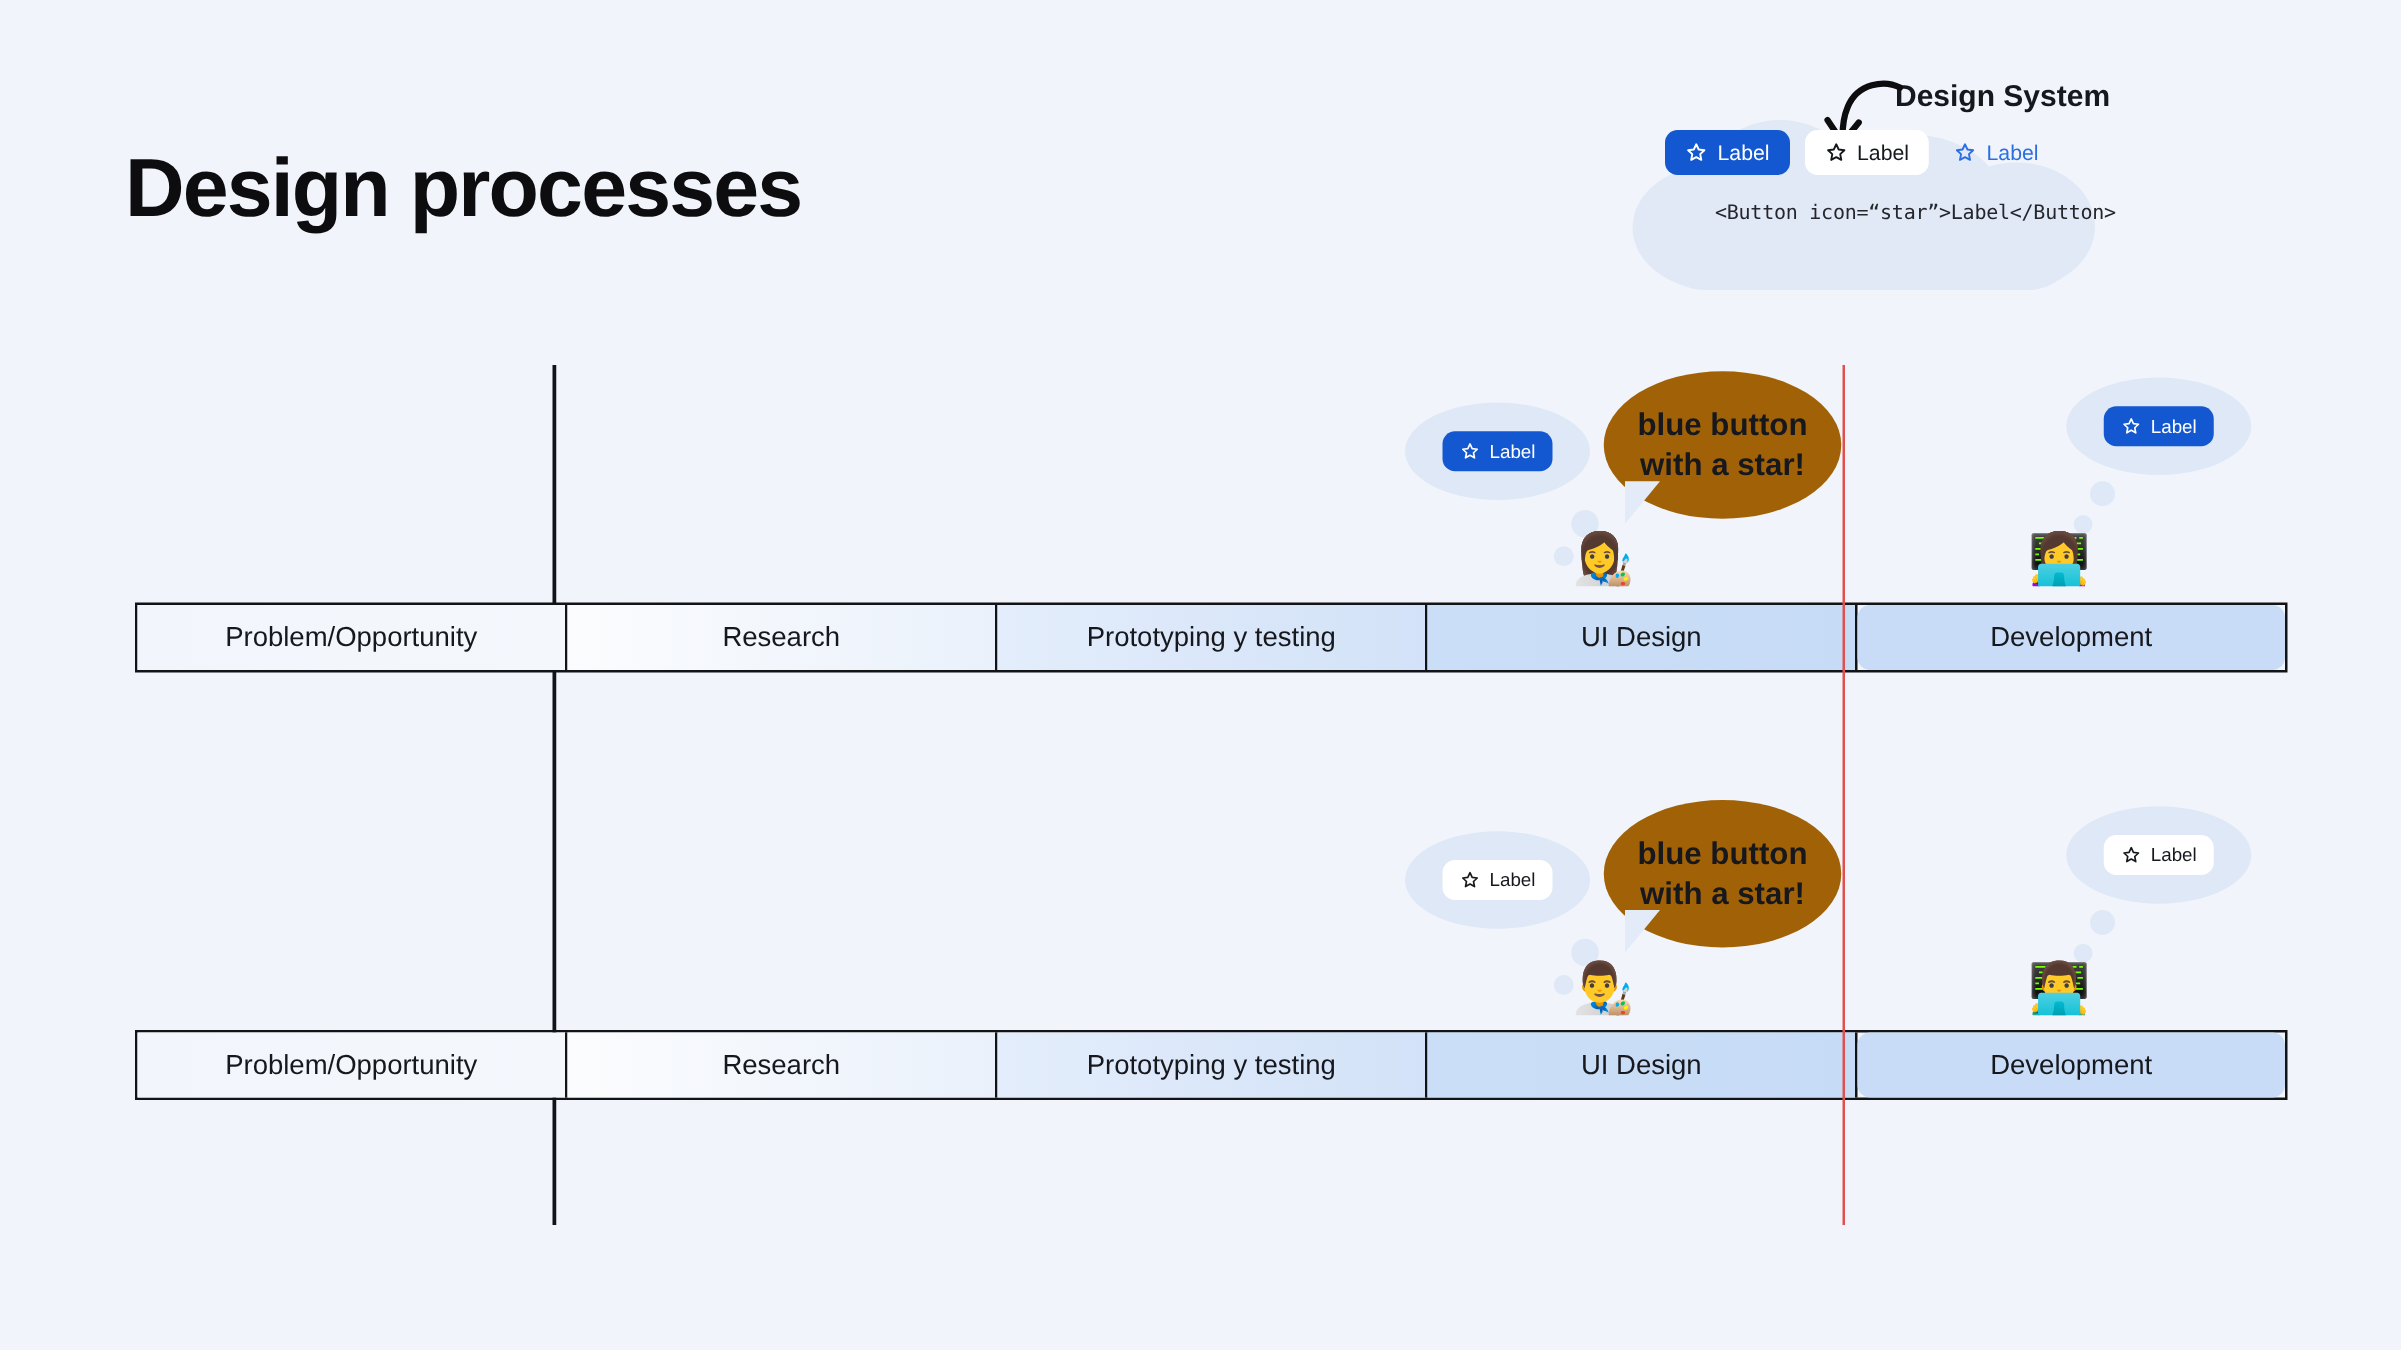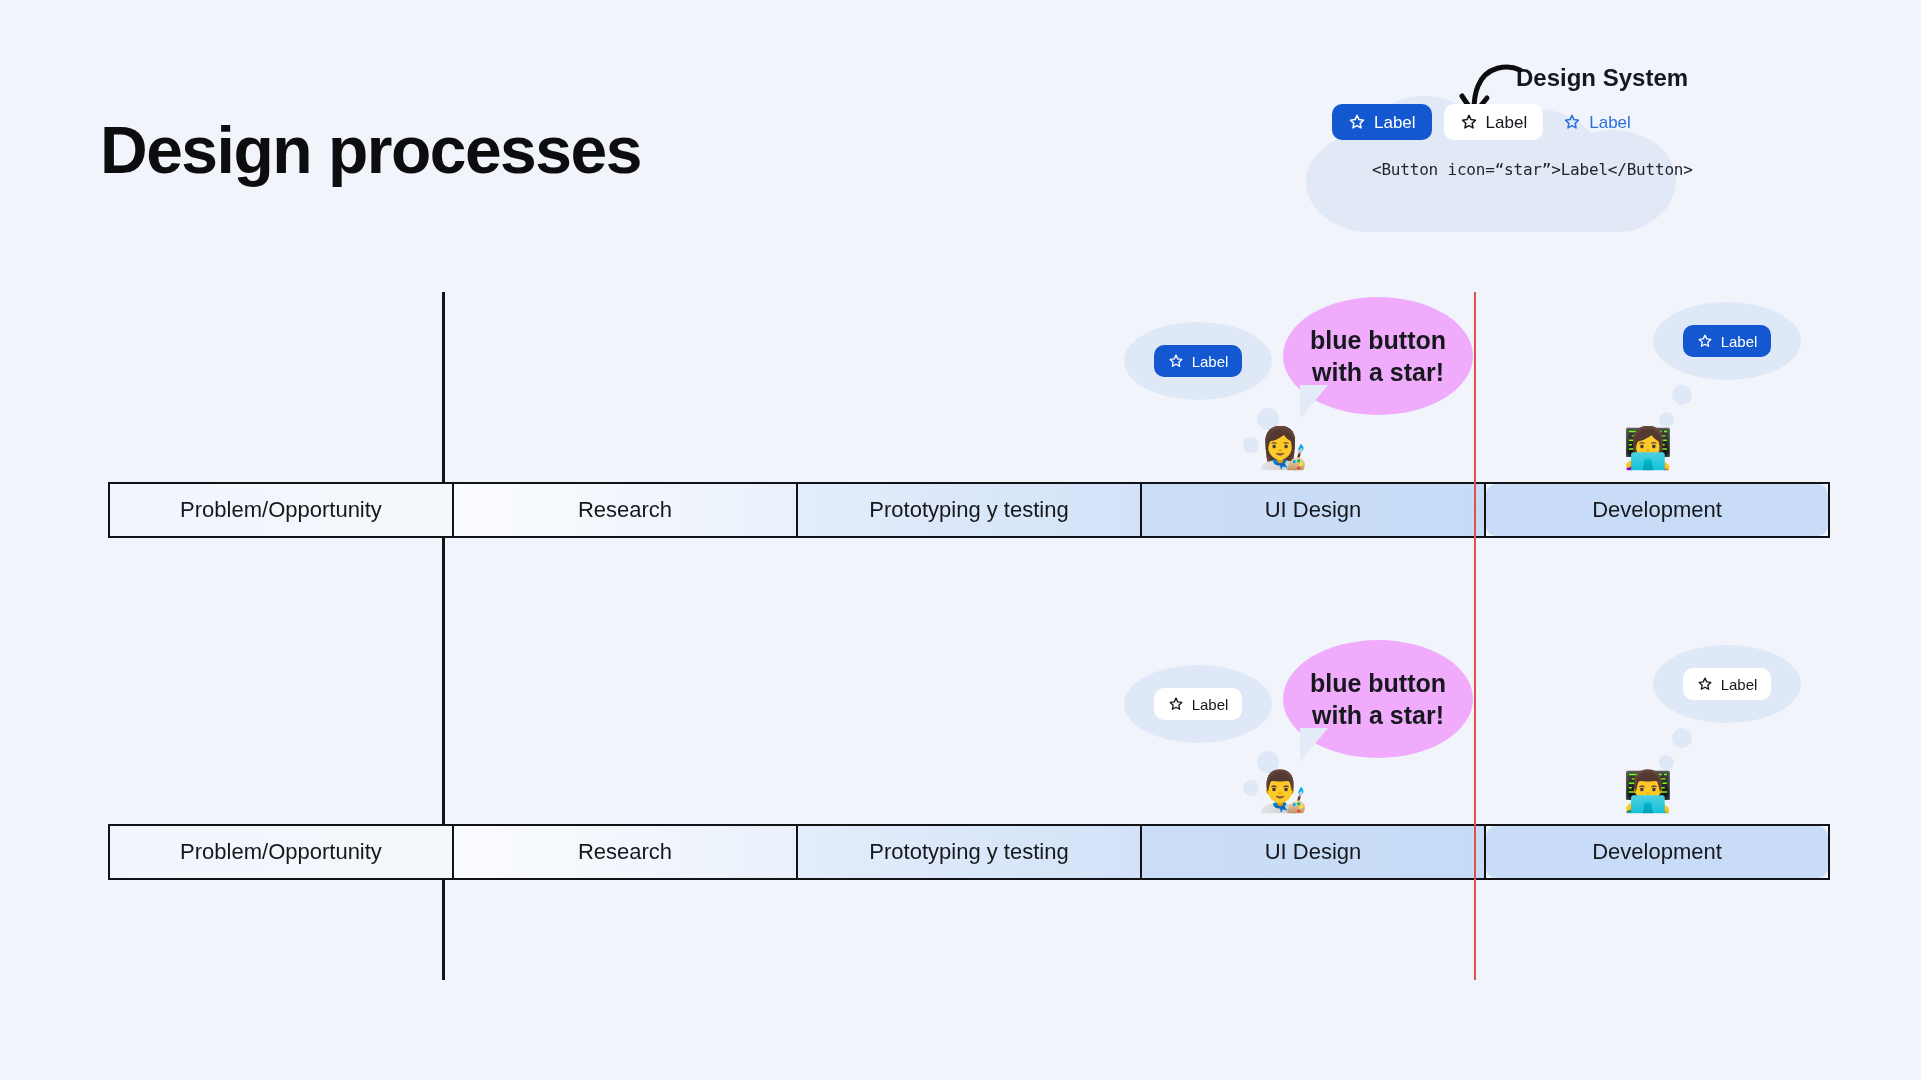--- a/index.html
+++ b/index.html
@@ -196,21 +196,21 @@
     justify-content: center;
   }
   .thought-dot {
     position: absolute;
     background: #dfe8f6;
     border-radius: 50%;
   }
 
   .speech-bubble {
     position: absolute;
-    background: #f0abfc;
+    background: #a16207;
     border-radius: 50%;
     display: flex;
     align-items: center;
     justify-content: center;
     text-align: center;
     font-size: 25px;
     font-weight: 600;
     color: #16181d;
     line-height: 1.28;
   }

